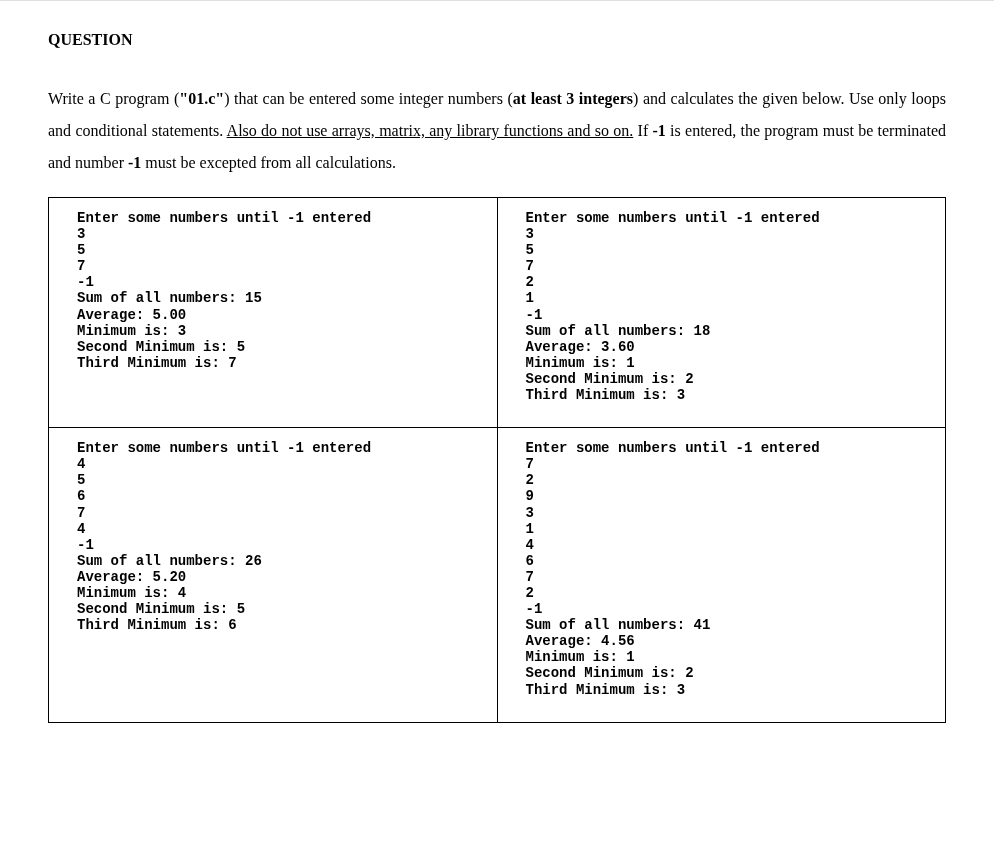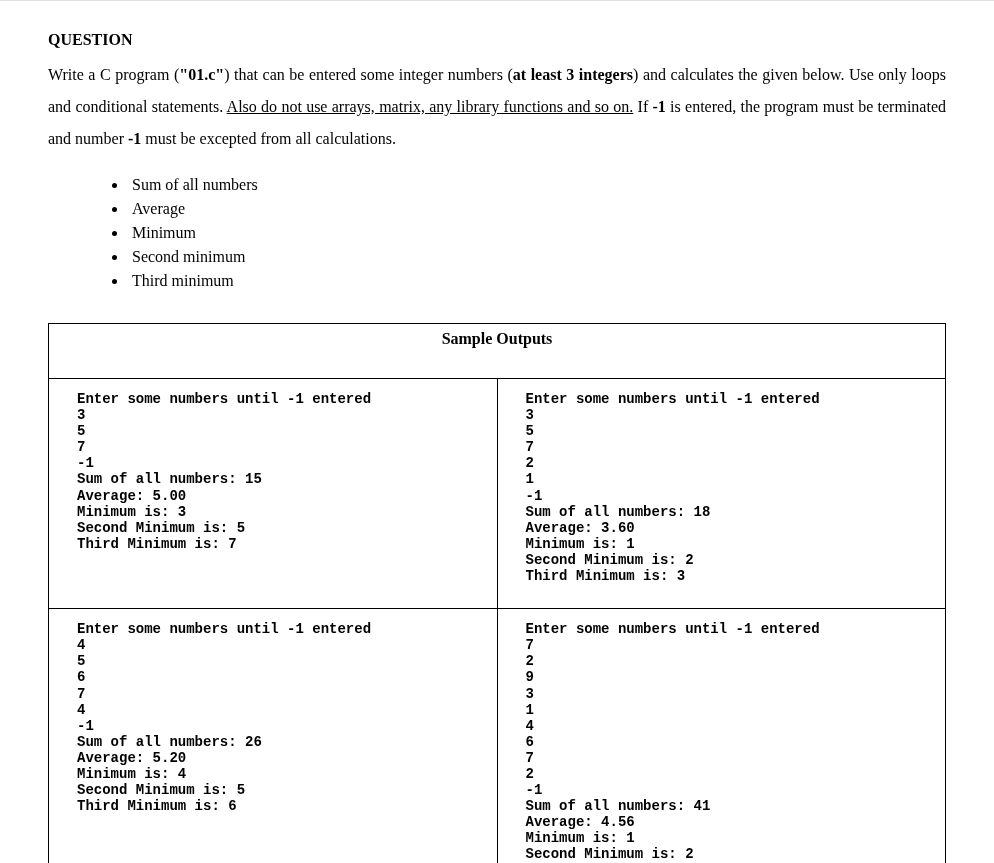--- a/index.html
+++ b/index.html
@@ -15,21 +15,21 @@
     }
     .page {
       background: #fff;
       border-top: 1px solid #e0e0e0;
       padding: 30px 48px 40px 48px;
       min-height: 863px;
     }
     .heading {
       font-weight: bold;
       font-size: 16px;
-      margin: 0 0 10px 0;
+      margin: 0 0 34px 0;
     }
     .body-text {
       font-size: 16px;
       line-height: 2.0;
       text-align: justify;
       margin: 0 0 18px 0;
     }
     .body-text .b { font-weight: bold; }
     .body-text .u { text-decoration: underline; font-weight: normal; }
     ul.dots {
@@ -73,33 +73,23 @@
   </style>
 </head>
 <body>
 
 <div class="page">
 
   <p class="heading">QUESTION</p>
 
   <p class="body-text" id="question-para"><span>Write a C program (</span><span class="b">"01.c"</span><span>) that can be entered some integer numbers (</span><span class="b">at least 3 integers</span><span>) and calculates the given below. Use only loops and conditional statements. </span><span class="u">Also do not use arrays, matrix, any library functions and so on.</span><span> If </span><span class="b">-1</span><span> is entered, the program must be terminated and number </span><span class="b">-1</span><span> must be excepted from all calculations.</span></p>
 
-  <ul class="dots">
-    <li>Sum of all numbers</li>
-    <li>Average</li>
-    <li>Minimum</li>
-    <li>Second minimum</li>
-    <li>Third minimum</li>
-  </ul>
 
   <table class="sample">
     <tbody>
-        <tr>
-      <td class="title-cell" colspan="2">Sample Outputs</td>
-    </tr>
     <tr>
       <td class="output-cell">
         <pre class="term">Enter some numbers until -1 entered
 3
 5
 7
 -1
 Sum of all numbers: 15
 Average: 5.00
 Minimum is: 3

